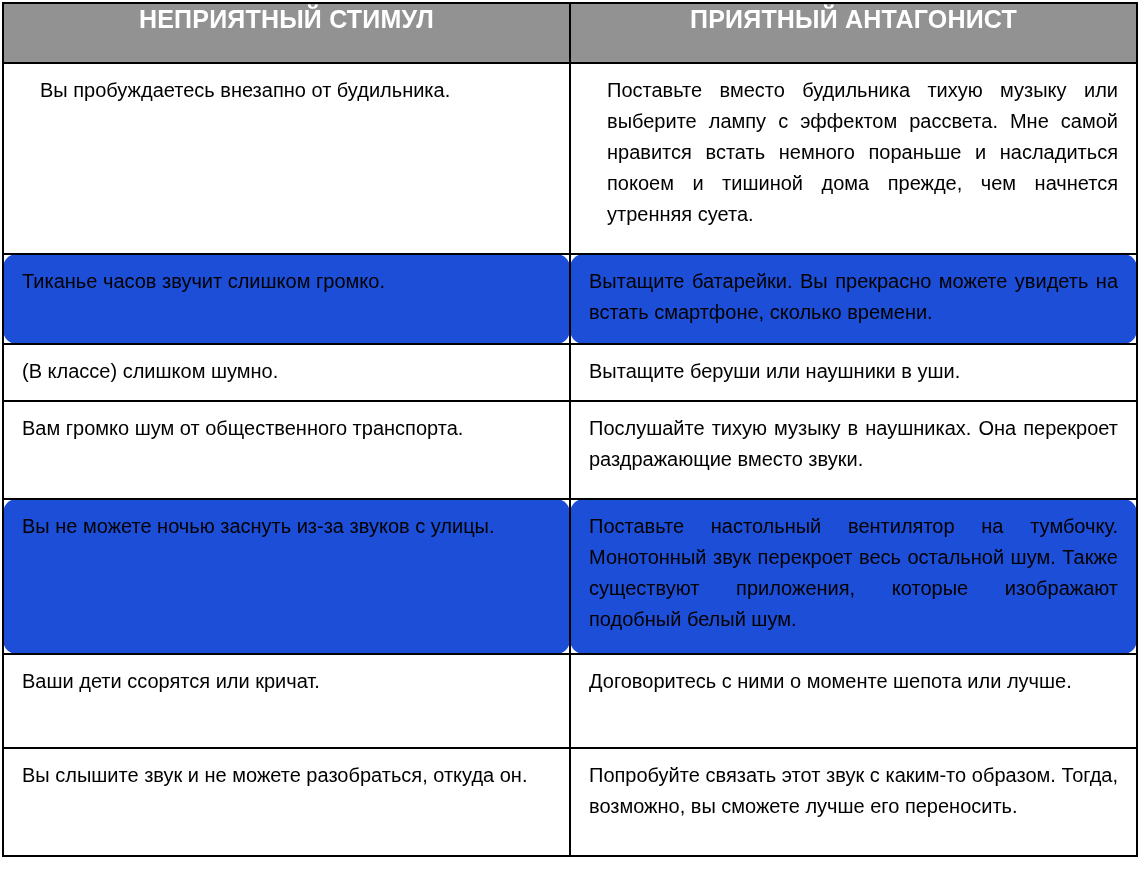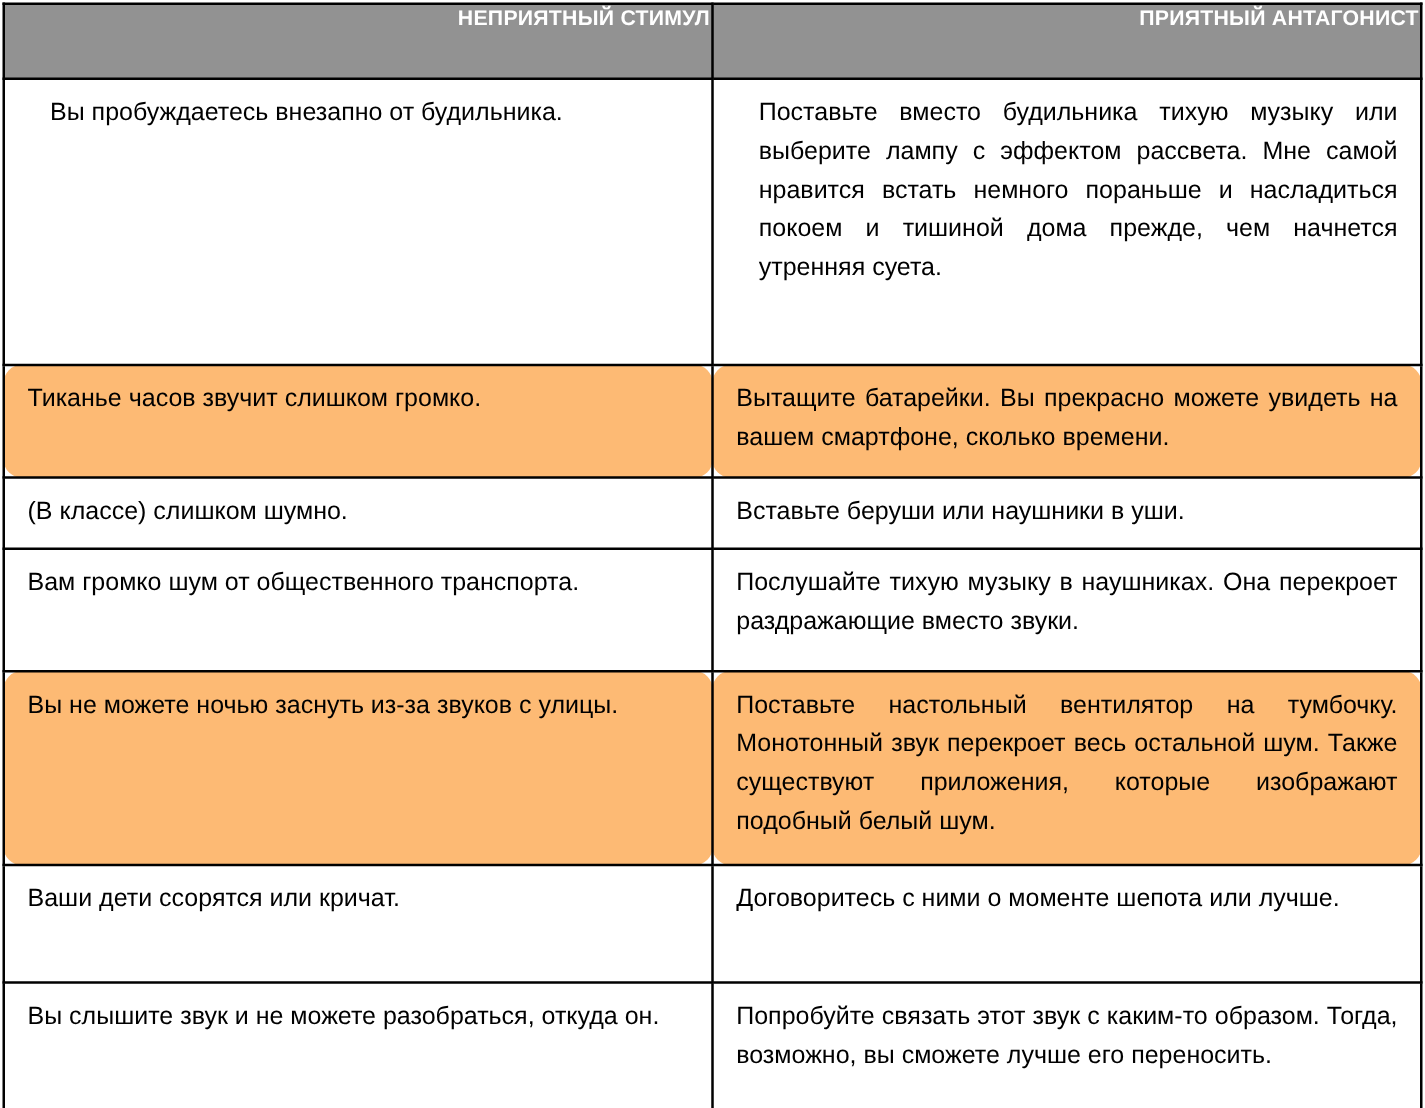--- a/index.html
+++ b/index.html
@@ -24,37 +24,37 @@
   table.stim-table col { width: 50%; }
   table.stim-table th,
   table.stim-table td {
     border: 2px solid #000000;
     box-sizing: border-box;
     vertical-align: top;
   }
   th.hdr {
     background: #929292;
     color: #ffffff;
-    font-size: 17px;
+    font-size: 25px;
     font-weight: bold;
-    text-align: right;
+    text-align: center;
     vertical-align: middle;
     height: 60px;
     letter-spacing: 0.2px;
   }
   td.cell {
     padding: 11px 18px 13px 18px;
     font-size: 20px;
     line-height: 31px;
     color: #000000;
     text-align: justify;
     background: #ffffff;
   }
-  tr.shaded td.cell { background: #fdba74; border-radius: 14px; }
-  tr.h1 td { height: 229px; padding-left: 36px; }
+  tr.shaded td.cell { background: #1d4ed8; border-radius: 14px; }
+  tr.h1 td { height: 191px; padding-left: 36px; }
   tr.h2 td { height: 90px; }
   tr.h3 td { height: 44px; }
   tr.h4 td { height: 98px; }
   tr.h5 td { height: 155px; }
   tr.h6 td { height: 94px; margin-top: 48px; }
   tr.h7 td { height: 108px; }
 </style>
 </head>
 <body>
 
@@ -70,25 +70,25 @@
         <th class="hdr">ПРИЯТНЫЙ АНТАГОНИСТ</th>
       </tr>
     </thead>
     <tbody>
       <tr class="h1">
         <td class="cell">Вы пробуждаетесь внезапно от будильника.</td>
         <td class="cell">Поставьте вместо будильника тихую музыку или выберите лампу с эффектом рассвета. Мне самой нравится встать немного пораньше и насладиться покоем и тишиной дома прежде, чем начнется утренняя суета.</td>
       </tr>
       <tr class="h2 shaded">
         <td class="cell">Тиканье часов звучит слишком громко.</td>
-        <td class="cell">Вытащите батарейки. Вы прекрасно можете увидеть на вашем смартфоне, сколько времени.</td>
+        <td class="cell">Вытащите батарейки. Вы прекрасно можете увидеть на встать смартфоне, сколько времени.</td>
       </tr>
       <tr class="h3">
         <td class="cell">(В классе) слишком шумно.</td>
-        <td class="cell">Вставьте беруши или наушники в уши.</td>
+        <td class="cell">Вытащите беруши или наушники в уши.</td>
       </tr>
       <tr class="h4">
         <td class="cell">Вам громко шум от общественного транспорта.</td>
         <td class="cell">Послушайте тихую музыку в наушниках. Она перекроет раздражающие вместо звуки.</td>
       </tr>
       <tr class="h5 shaded">
         <td class="cell">Вы не можете ночью заснуть из-за звуков с улицы.</td>
         <td class="cell">Поставьте настольный вентилятор на тумбочку. Монотонный звук перекроет весь остальной шум. Также существуют приложения, которые изображают подобный белый шум.</td>
       </tr>
       <tr class="h6">

